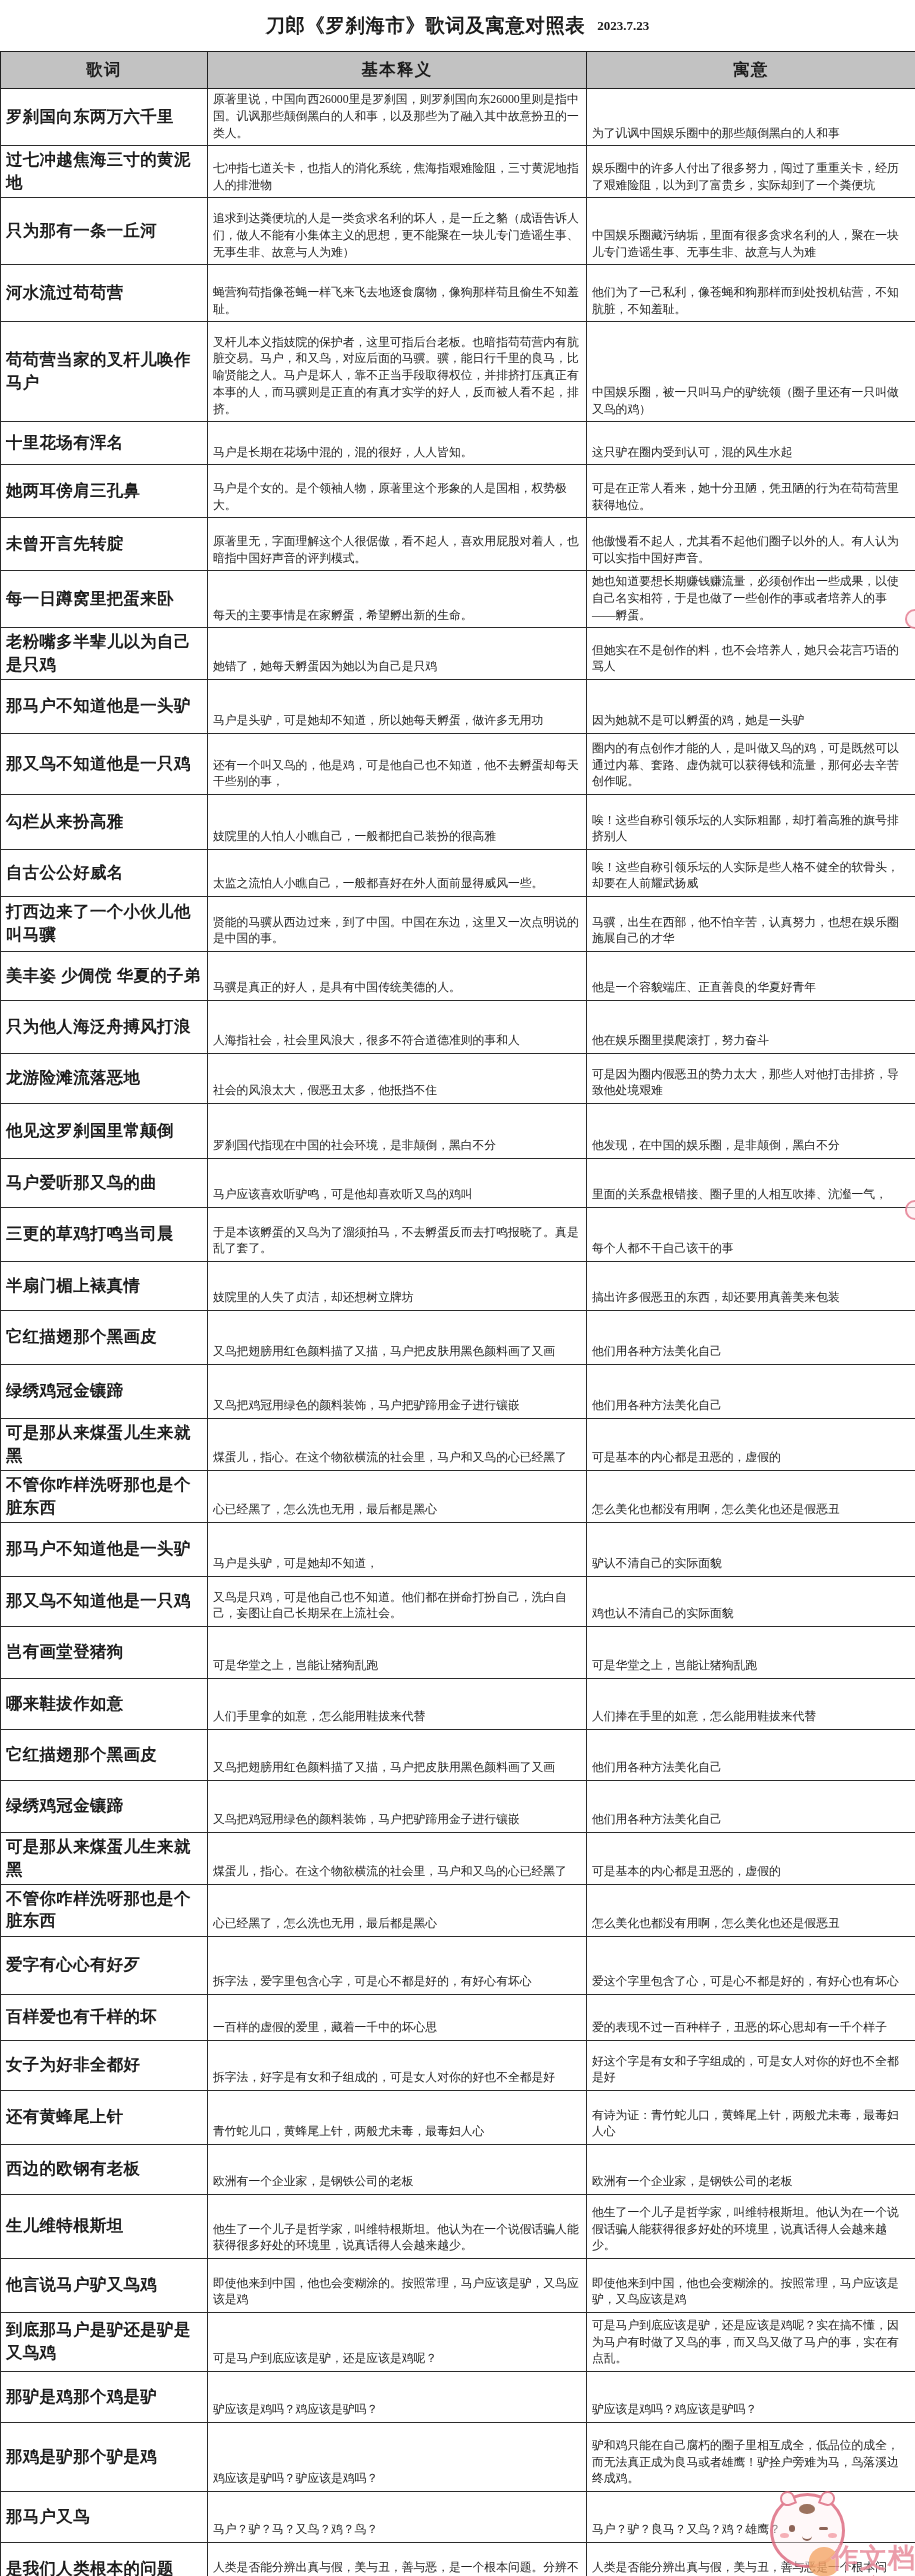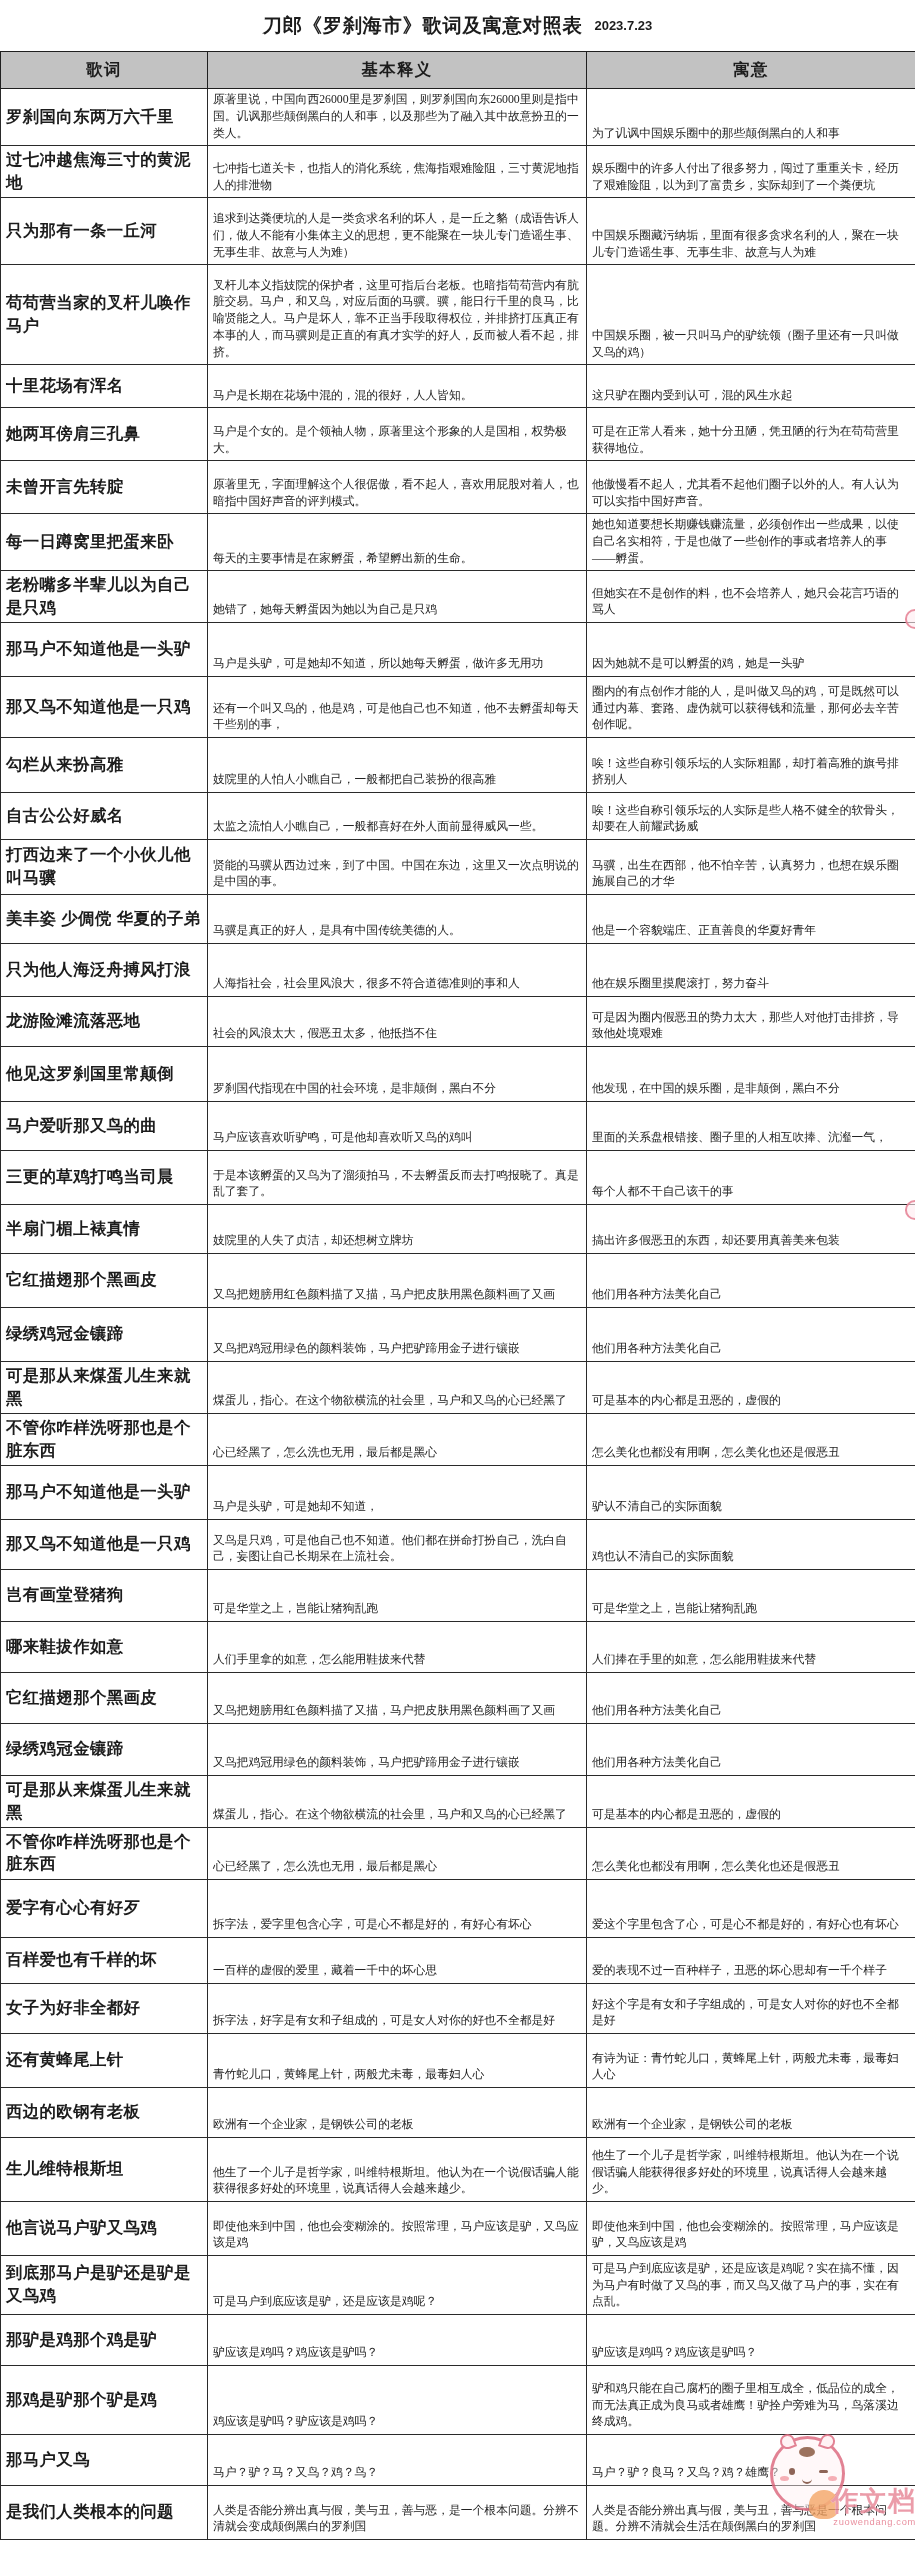--- a/index.html
+++ b/index.html
@@ -4,21 +4,21 @@
 <style>
   html,body{margin:0;padding:0;}
   body{
     width:915px;height:2576px;position:relative;overflow:hidden;
     background:#ffffff;color:#1c1c1c;
     font-family:"Liberation Serif","DejaVu Serif",serif;
   }
   .page{width:915px;position:relative;}
   .title-bar{
     height:51px;display:flex;align-items:center;justify-content:center;
-    font-family:Liberation Sans, sans-serif;
+    font-family:Liberation Serif, serif;
   }
   .doc-title{font-size:19.3px;font-weight:700;letter-spacing:0.7px;}
   .doc-date{font-size:13px;font-weight:700;margin-left:12px;text-align:center;}
   table.cmp{
     width:915px;border-collapse:collapse;table-layout:fixed;
     border:1.4px solid #1f1f1f;
   }
   table.cmp th{
     background:#c2c2c2;border:1.4px solid #1f1f1f;height:34px;
     font-family:"Liberation Sans","DejaVu Sans",sans-serif;
@@ -98,20 +98,25 @@
         </tr>
         <tr style="height: 49px;">
           <td class="c-lyric">过七冲越焦海三寸的黄泥地</td>
           <td class="c-meaning">七冲指七道关卡，也指人的消化系统，焦海指艰难险阻，三寸黄泥地指人的排泄物</td>
           <td class="c-implication">娱乐圈中的许多人付出了很多努力，闯过了重重关卡，经历了艰难险阻，以为到了富贵乡，实际却到了一个粪便坑</td>
         </tr>
         <tr style="height: 67px;">
           <td class="c-lyric">只为那有一条一丘河</td>
           <td class="c-meaning">追求到达粪便坑的人是一类贪求名利的坏人，是一丘之貉（成语告诉人们，做人不能有小集体主义的思想，更不能聚在一块儿专门造谣生事、无事生非、故意与人为难）</td>
           <td class="c-implication">中国娱乐圈藏污纳垢，里面有很多贪求名利的人，聚在一块儿专门造谣生事、无事生非、故意与人为难</td>
+        </tr>
+        <tr style="height: 57px;">
+          <td class="c-lyric">河水流过苟苟营</td>
+          <td class="c-meaning">蝇营狗苟指像苍蝇一样飞来飞去地逐食腐物，像狗那样苟且偷生不知羞耻。</td>
+          <td class="c-implication">他们为了一己私利，像苍蝇和狗那样而到处投机钻营，不知肮脏，不知羞耻。</td>
         </tr>
         <tr style="height: 100px;">
           <td class="c-lyric">苟苟营当家的叉杆儿唤作马户</td>
           <td class="c-meaning">叉杆儿本义指妓院的保护者，这里可指后台老板。也暗指苟苟营内有肮脏交易。马户，和又鸟，对应后面的马骥。骥，能日行千里的良马，比喻贤能之人。马户是坏人，靠不正当手段取得权位，并排挤打压真正有本事的人，而马骥则是正直的有真才实学的好人，反而被人看不起，排挤。</td>
           <td class="c-implication">中国娱乐圈，被一只叫马户的驴统领（圈子里还有一只叫做又鸟的鸡）</td>
         </tr>
         <tr style="height: 43px;">
           <td class="c-lyric">十里花场有浑名</td>
           <td class="c-meaning">马户是长期在花场中混的，混的很好，人人皆知。</td>
           <td class="c-implication">这只驴在圈内受到认可，混的风生水起</td>

